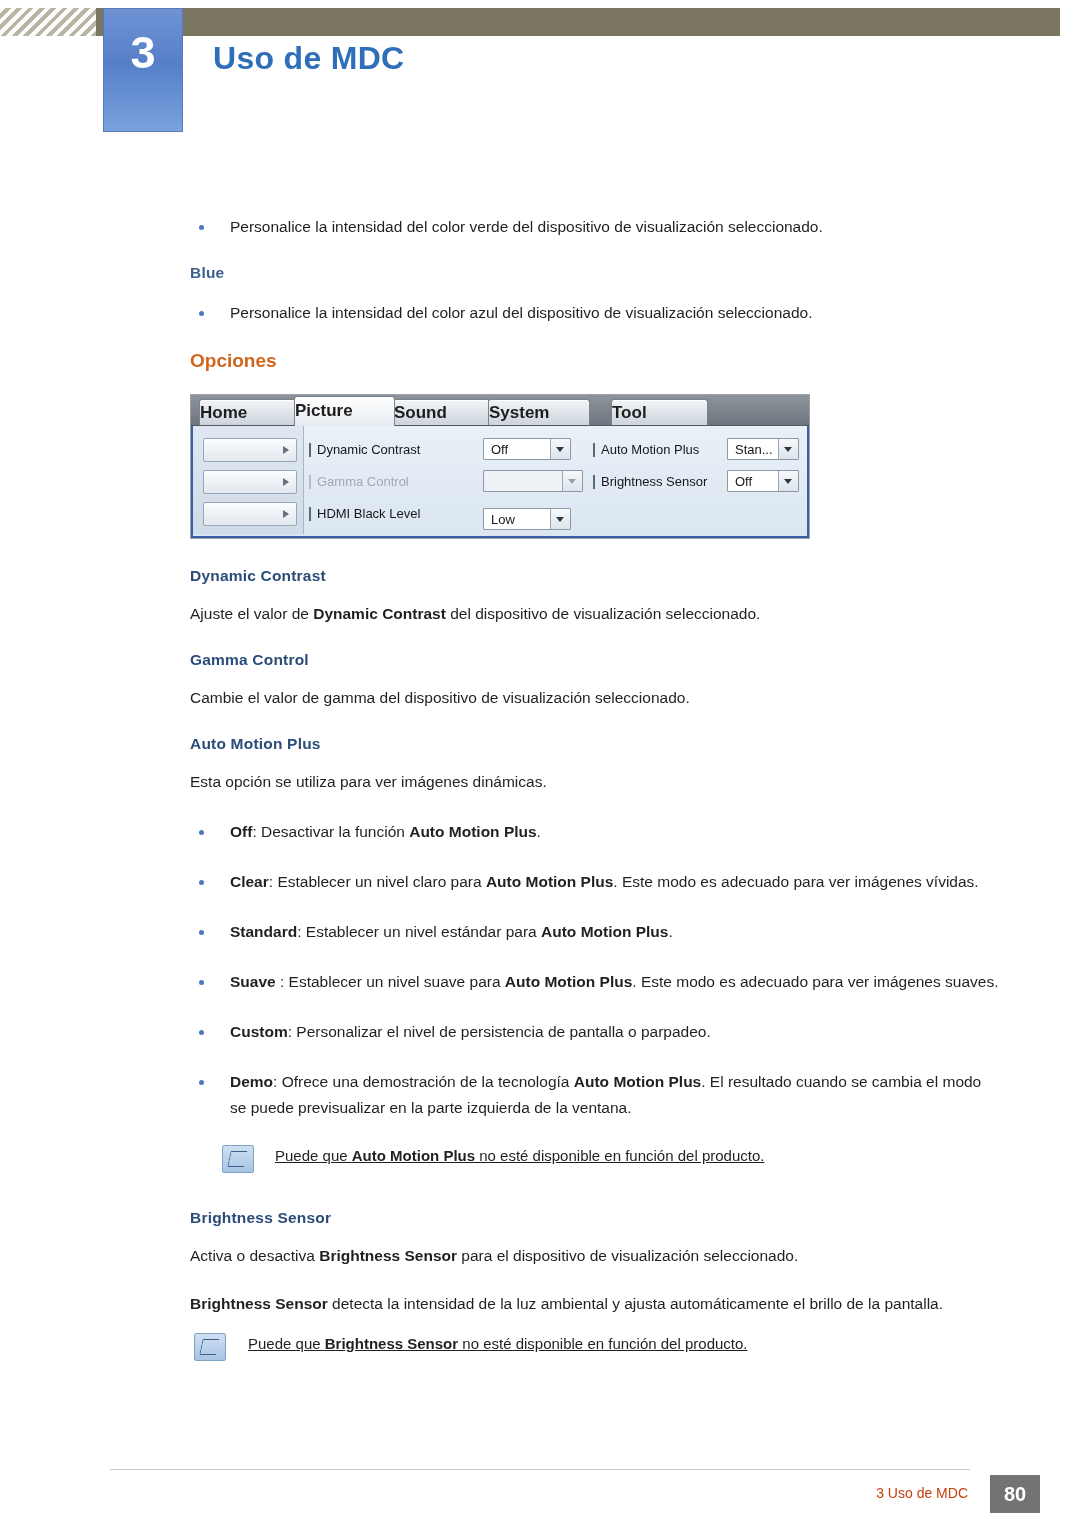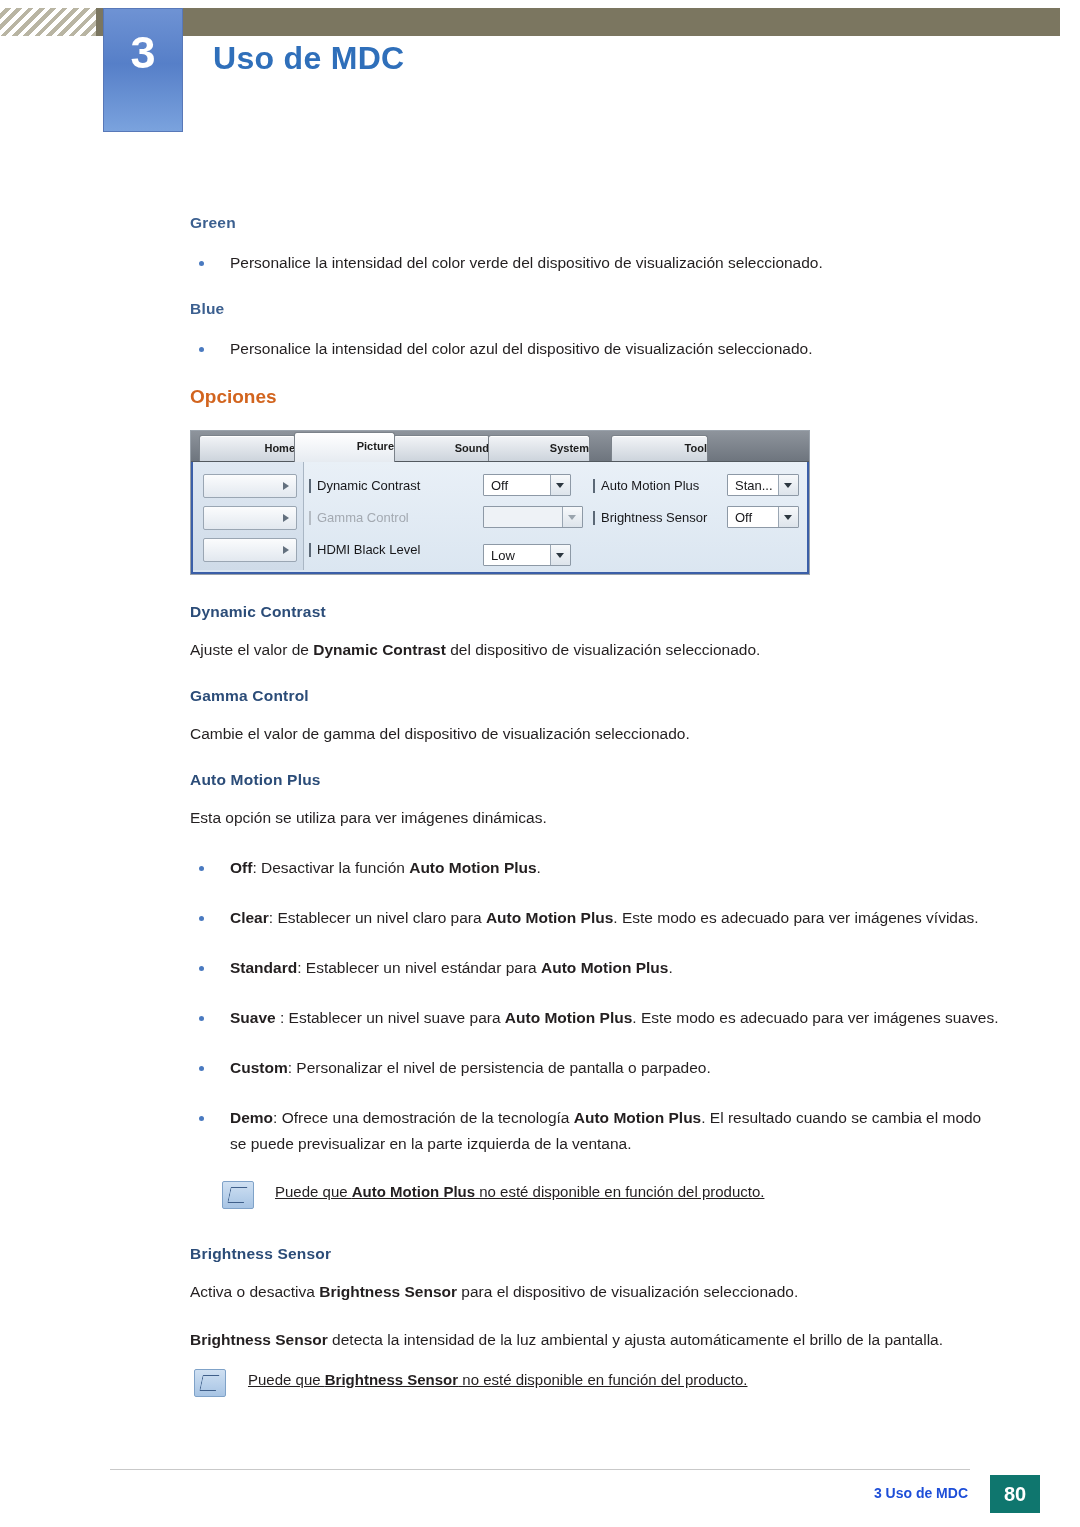--- a/index.html
+++ b/index.html
@@ -166,22 +166,22 @@
     position: relative;
     height: 30px;
     background: linear-gradient(180deg, #8e949c 0%, #6e757e 100%);
     border-bottom: 1px solid #53595f;
   }
   .mdc-tab {
     position: absolute;
     top: 4px;
     height: 25px;
     line-height: 25px;
-    text-align: right;
-    font-size: 11px;
+    text-align: left;
+    font-size: 17px;
     font-weight: bold;
     color: #1d1d1d;
     background: linear-gradient(180deg, #f2f4f7 0%, #cdd4dc 100%);
     border: 1px solid #7b828a;
     border-bottom: none;
     border-radius: 3px 3px 0 0;
     box-shadow: inset 0 1px 0 #ffffff;
   }
   .mdc-tab.active {
     top: 1px;
@@ -289,31 +289,31 @@
     top: 12px;
     width: 860px;
     height: 1px;
     background: #c9c9c9;
   }
   .footer-text {
     position: absolute;
     right: 112px;
     top: 28px;
     font-size: 14px;
-    font-weight: bold;
-    color: #1d4ed8;
+    font-weight: normal;
+    color: #c2410c;
     margin-left: 34px;
   }
   .footer-page {
     position: absolute;
     right: 40px;
     top: 18px;
     width: 50px;
     height: 38px;
-    background: #0f766e;
+    background: #737373;
     color: #ffffff;
     font-size: 20px;
     font-weight: bold;
     text-align: center;
     line-height: 38px;
   }
 </style>
 </head>
 <body>
 
@@ -321,21 +321,20 @@
   <div class="header-bar"></div>
   <div class="header-hatch"></div>
   <div class="chapter-badge">
     <span>3</span>
   </div>
   <div class="chapter-title">Uso de MDC</div>
 </div>
 
 <div class="content">
 
-  <div class="sub-head">Green</div>
   <div class="bullet">Personalice la intensidad del color verde del dispositivo de visualización seleccionado.</div>
 
   <div class="sub-head">Blue</div>
   <div class="bullet">Personalice la intensidad del color azul del dispositivo de visualización seleccionado.</div>
 
   <div class="section-head">Opciones</div>
 
   <div class="mdc">
     <div class="mdc-tabs">
       <div class="mdc-tab" style="left:8px;width:95px;">Home</div>

